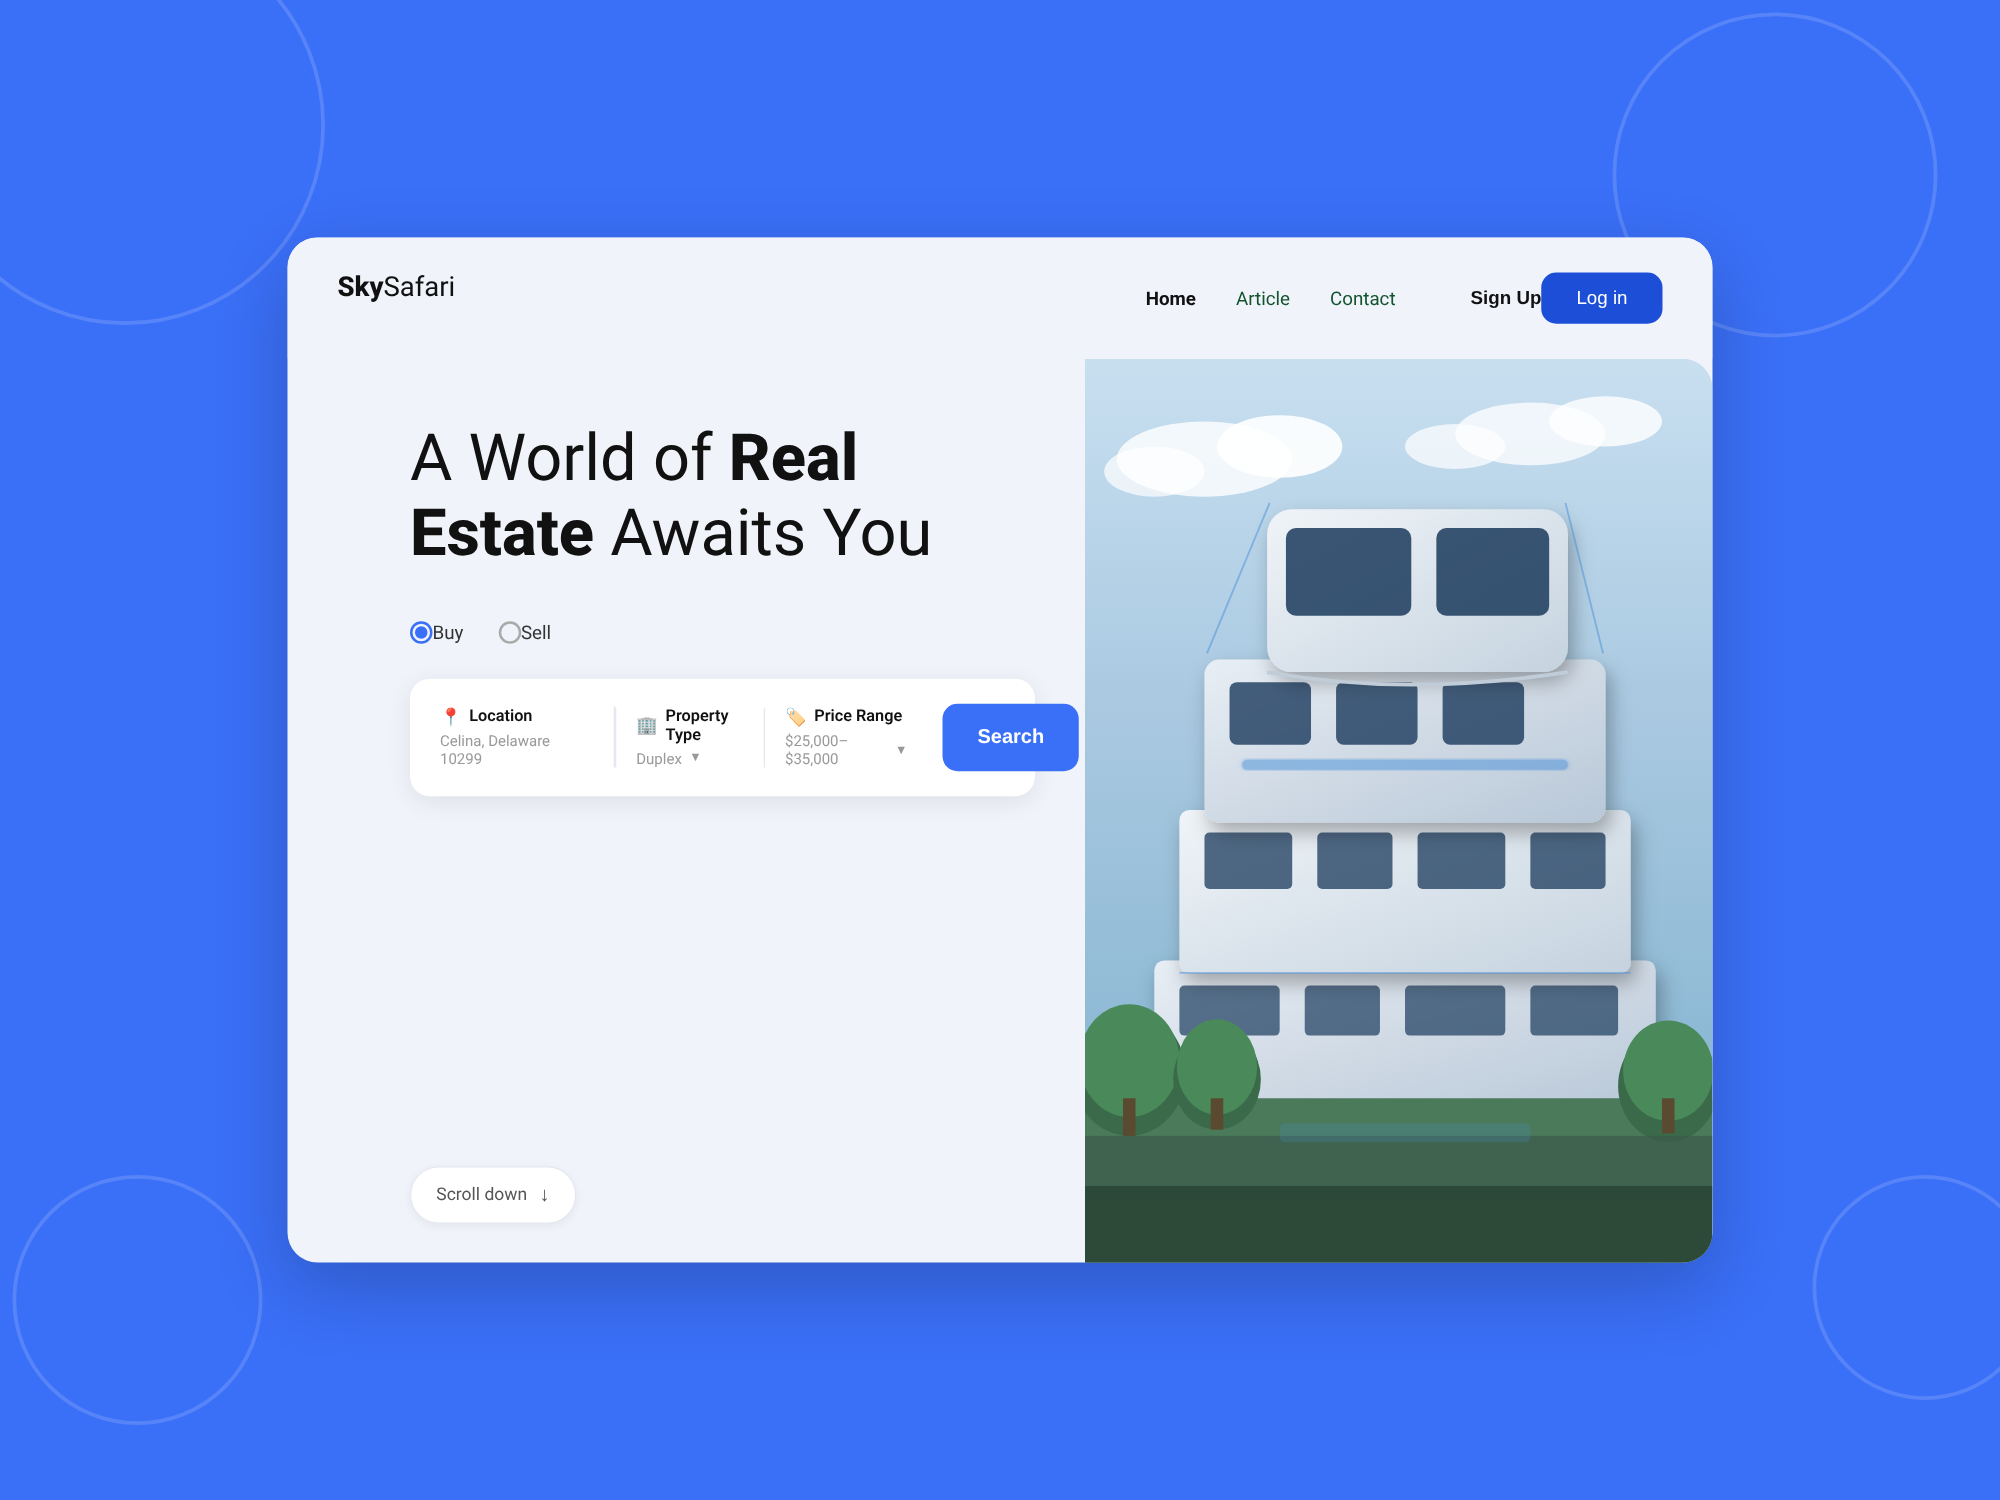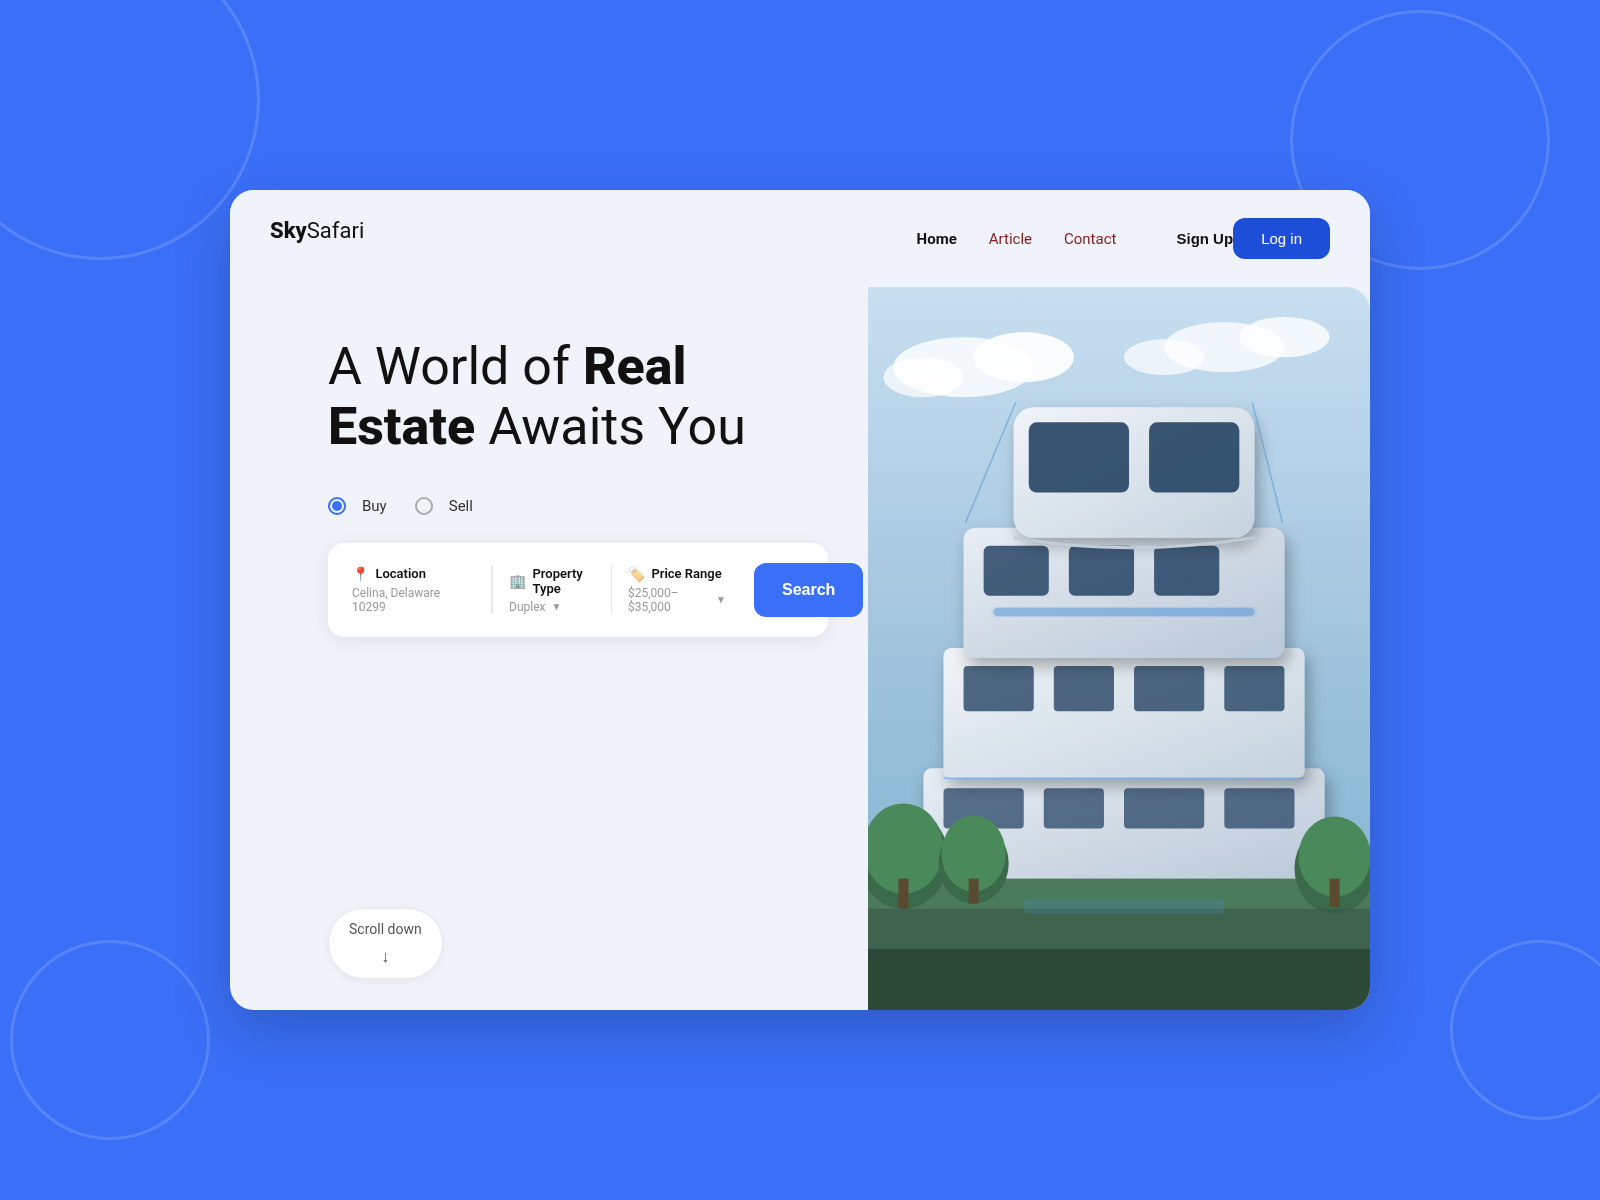--- a/index.html
+++ b/index.html
@@ -48,21 +48,21 @@
 
     .nav-links {
       display: flex;
       align-items: center;
       gap: 32px;
       margin-right: 60px;
     }
 
     .nav-link {
       font-size: 15px;
-      color: #7f1d1d;
+      color: #14532d;
       text-decoration: none;
       cursor: pointer;
     }
     .nav-link.active {
       font-weight: 700;
       color: #111;
     }
 
     .nav-actions {
       display: flex;
@@ -122,21 +122,21 @@
     .radio-group {
       display: flex;
       gap: 28px;
       margin-bottom: 28px;
       align-items: center;
     }
 
     .radio-option {
       display: flex;
       align-items: center;
-      gap: 16px;
+      gap: 0;
       cursor: pointer;
       font-size: 15px;
       color: #333;
     }
 
     .radio-circle {
       width: 18px;
       height: 18px;
       border-radius: 50%;
       border: 2px solid #3a6ff7;
@@ -235,21 +235,20 @@
       background: #fff;
       border: 1px solid #e5e8f0;
       border-radius: 50px;
       padding: 12px 20px;
       font-size: 14px;
       color: #555;
       cursor: pointer;
       margin-top: 48px;
       width: fit-content;
       box-shadow: 0 2px 8px rgba(0,0,0,0.06);
-      flex-direction: column;
     }
 
     .arrow-down {
       font-size: 16px;
       color: #555;
     }
 
     
     .right-panel {
       flex: 1;

